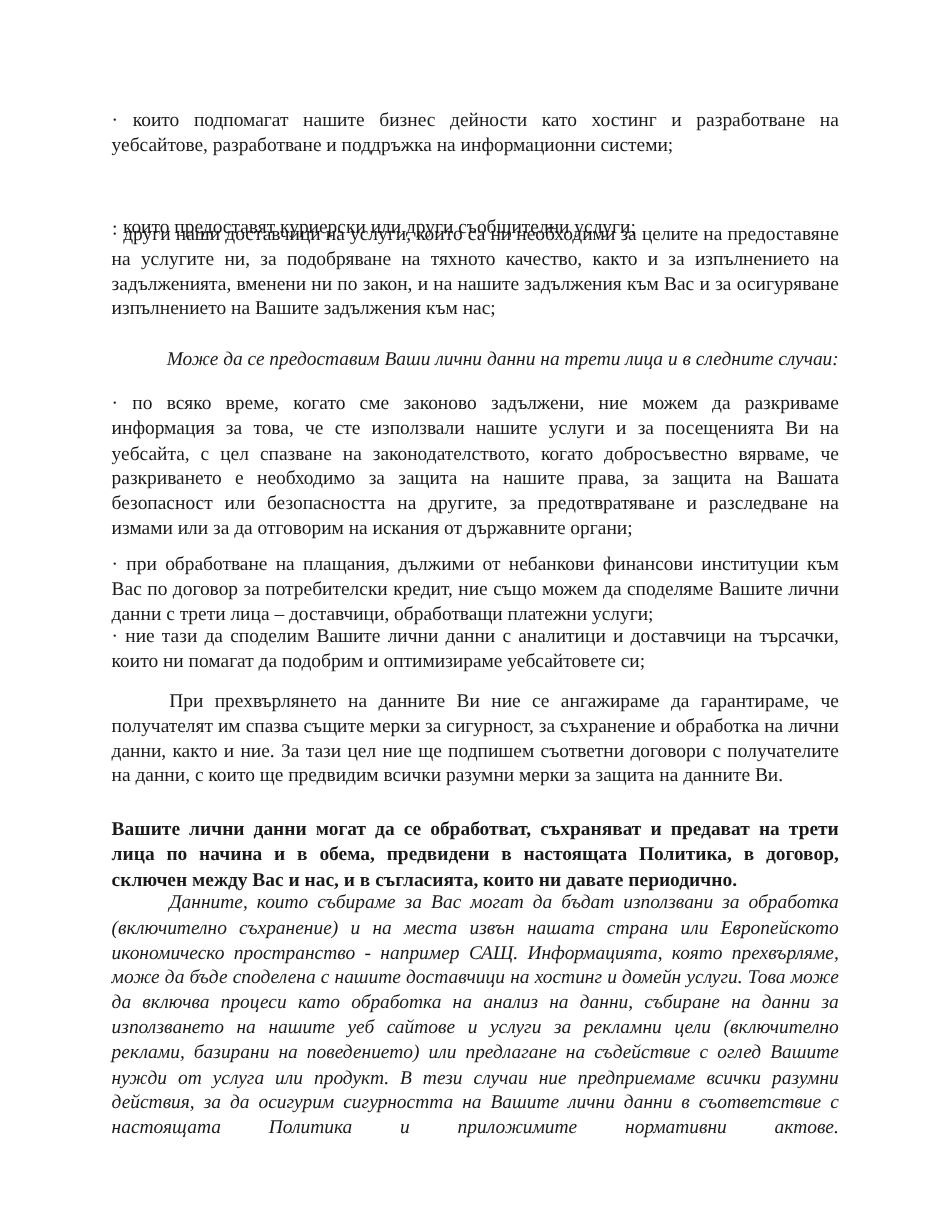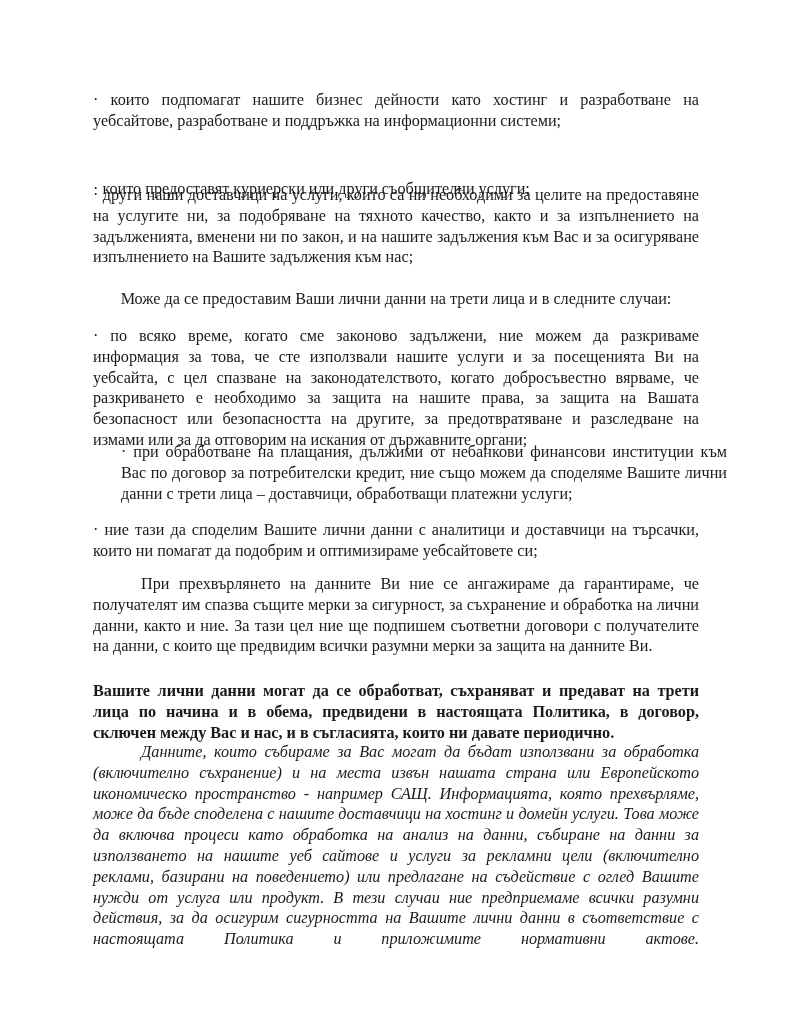--- a/index.html
+++ b/index.html
@@ -3,31 +3,31 @@
   <meta charset="utf-8">
   <style>
     html, body { margin: 0; padding: 0; background: #ffffff; }
     body { width: 791px; height: 1024px; overflow: hidden; position: relative; }
     .page {
       position: absolute; left: 93px; top: 0; width: 606px;
       font-family: "Liberation Serif", serif; font-size: 16.2px; color: #1a1a1a;
       line-height: 20.8px; text-align: justify;
     }
     .p { position: absolute; left: 0; width: 606px; margin: 0; }
-    .center { text-align: center; }
+    .center { text-align: right; font-style: italic; }
     .indent { text-indent: 48px; }
     .last-justify { text-align-last: justify; font-style: italic; }
   </style>
 </head>
 <body>
 
 <div class="page">
   <p class="p" style="top:90px;">· които подпомагат нашите бизнес дейности като хостинг и разработване на уебсайтове, разработване и поддръжка на информационни системи;</p>
   <p class="p" style="top:150px;margin-top:29px;">· които предоставят куриерски или други съобщителни услуги;</p>
   <p class="p" style="top:185px;">· други наши доставчици на услуги, които са ни необходими за целите на предоставяне на услугите ни, за подобряване на тяхното качество, както и за изпълнението на задълженията, вменени ни по закон, и на нашите задължения към Вас и за осигуряване изпълнението на Вашите задължения към нас;</p>
   <p class="p center" style="top:289px;">Може да се предоставим Ваши лични данни на трети лица и в следните случаи:</p>
   <p class="p" style="top:326px;">· по всяко време, когато сме законово задължени, ние можем да разкриваме информация за това, че сте използвали нашите услуги и за посещенията Ви на уебсайта, с цел  спазване на законодателството, когато добросъвестно вярваме, че разкриването е необходимо за защита на нашите права, за защита на Вашата безопасност или безопасността на другите, за предотвратяване и разследване на измами или за да отговорим на искания от държавните органи;</p>
-  <p class="p" style="top:442px;margin-left:28px;">· при обработване на плащания, дължими от небанкови финансови институции към Вас по договор за потребителски кредит, ние също можем да споделяме Вашите лични данни с трети лица – доставчици, обработващи платежни услуги;</p>
+  <p class="p" style="top:460px;">· при обработване на плащания, дължими от небанкови финансови институции към Вас по договор за потребителски кредит, ние също можем да споделяме Вашите лични данни с трети лица – доставчици, обработващи платежни услуги;</p>
   <p class="p" style="top:520px;">· ние тази да споделим Вашите лични данни с аналитици и доставчици на търсачки, които ни помагат да подобрим и оптимизираме уебсайтовете си;</p>
   <p class="p indent" style="top:574px;">При прехвърлянето на данните Ви ние се ангажираме да гарантираме, че получателят им спазва същите мерки за сигурност, за съхранение и обработка на лични данни, както и ние. За тази цел ние ще подпишем съответни договори с получателите на данни, с които ще предвидим всички разумни мерки за защита на данните Ви.</p>
   <p class="p" style="top:681px;font-weight:bold;">Вашите лични данни могат да се обработват, съхраняват и предават на трети лица по начина и в обема, предвидени в настоящата Политика, в договор, сключен между Вас и нас, и в съгласията, които ни давате периодично.</p>
   <p class="p indent last-justify" style="top:742px;">Данните, които събираме за Вас могат да бъдат използвани за обработка (включително съхранение) и на места извън нашата страна или Европейското икономическо пространство - например САЩ. Информацията, която прехвърляме, може да бъде споделена с нашите доставчици на хостинг и домейн услуги. Това може да включва процеси като обработка на анализ на данни, събиране на данни за използването на нашите уеб сайтове и услуги за рекламни цели (включително реклами, базирани на поведението) или предлагане на съдействие с оглед Вашите нужди от услуга или продукт. В тези случаи ние предприемаме всички разумни действия, за да осигурим сигурността на Вашите лични данни в съответствие с настоящата Политика и приложимите нормативни актове.</p>
 </div>
 
 </body></html>

